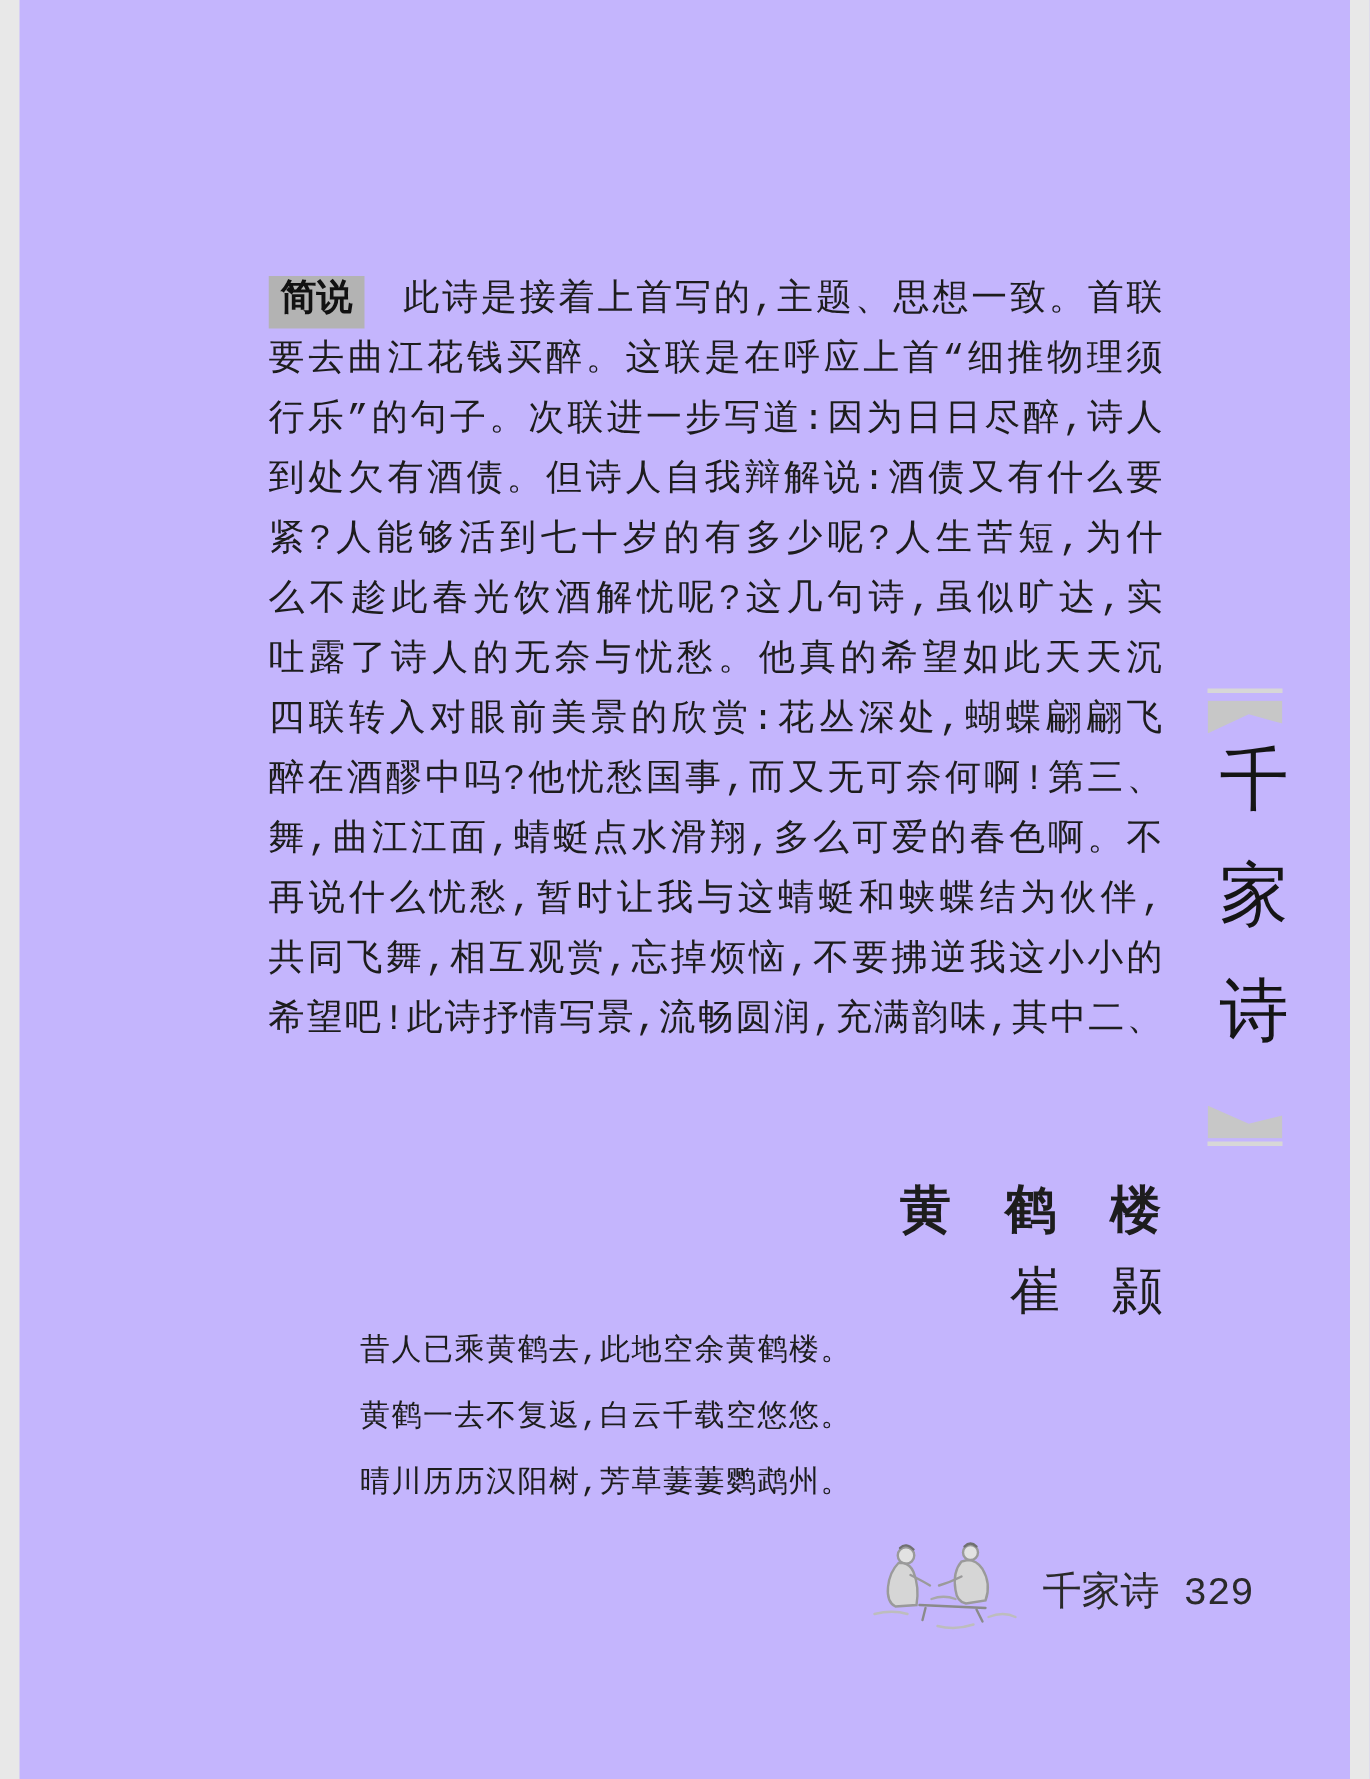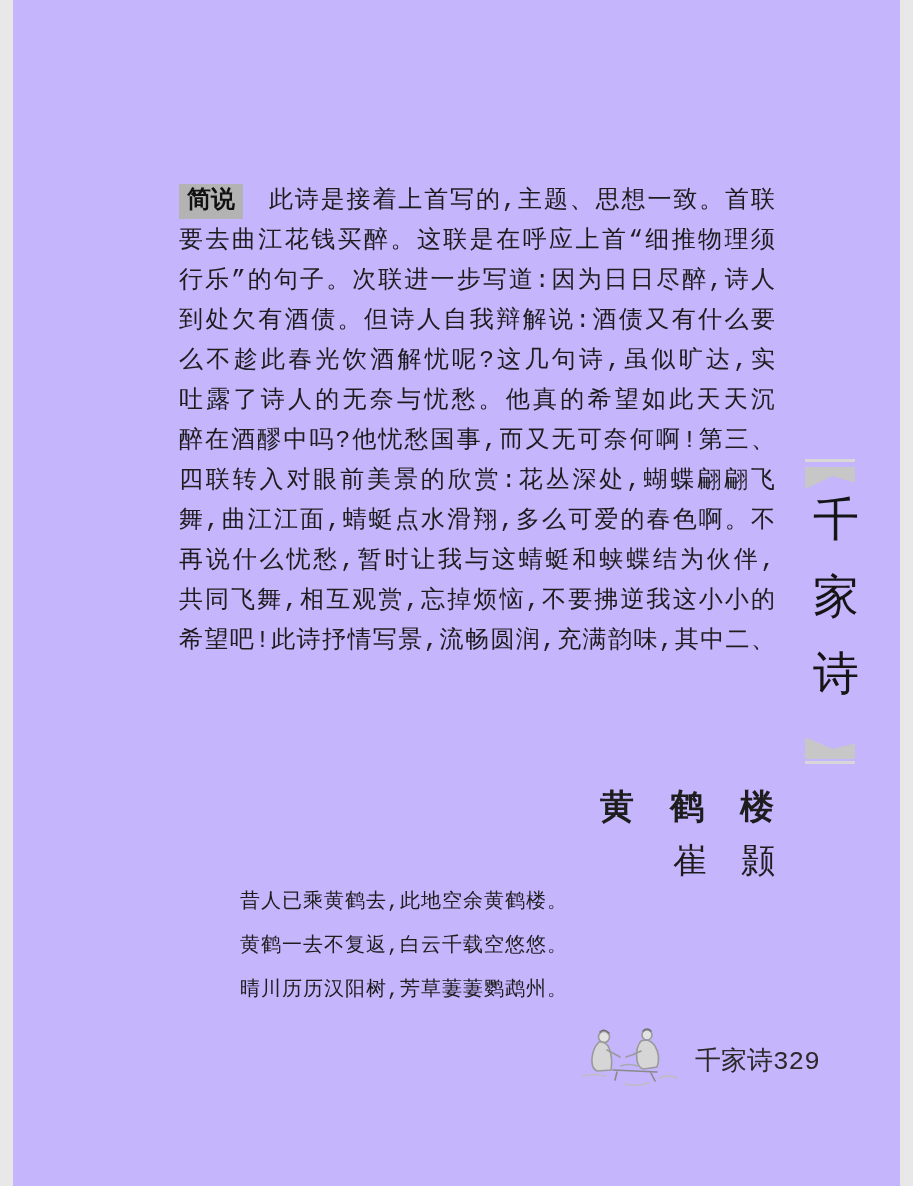--- a/index.html
+++ b/index.html
@@ -114,38 +114,39 @@
     height: 66px;
   }
   .footer-text {
     position: absolute;
     left: 682px;
     top: 1043px;
     font-size: 26px;
     color: #2a2a2a;
     white-space: nowrap;
   }
-  .footer-text .pageno { }
+  .footer-text .pageno { margin-left: 16px; }
 </style>
 </head>
 <body>
 
 <div class="page">
 
   <div class="commentary">
     <div class="c-line">
       <span class="label-box">简说</span><span>此诗是接着上首写的,主题、思想一致。首联</span>
     </div>
     <div class="c-line">要去曲江花钱买醉。这联是在呼应上首“细推物理须</div>
     <div class="c-line">行乐”的句子。次联进一步写道:因为日日尽醉,诗人</div>
     <div class="c-line">到处欠有酒债。但诗人自我辩解说:酒债又有什么要</div>
+    <div class="c-line">紧?人能够活到七十岁的有多少呢?人生苦短,为什</div>
     <div class="c-line">么不趁此春光饮酒解忧呢?这几句诗,虽似旷达,实</div>
     <div class="c-line">吐露了诗人的无奈与忧愁。他真的希望如此天天沉</div>
+    <div class="c-line">四联转入对眼前美景的欣赏:花丛深处,蝴蝶翩翩飞</div>
     <div class="c-line">醉在酒醪中吗?他忧愁国事,而又无可奈何啊!第三、</div>
-    <div class="c-line">四联转入对眼前美景的欣赏:花丛深处,蝴蝶翩翩飞</div>
     <div class="c-line">舞,曲江江面,蜻蜓点水滑翔,多么可爱的春色啊。不</div>
     <div class="c-line">再说什么忧愁,暂时让我与这蜻蜓和蛱蝶结为伙伴,</div>
     <div class="c-line">共同飞舞,相互观赏,忘掉烦恼,不要拂逆我这小小的</div>
     <div class="c-line">希望吧!此诗抒情写景,流畅圆润,充满韵味,其中二、</div>
   </div>
 
   <div class="poem-title">黄　鹤　楼</div>
   <div class="poem-author">崔　颢</div>
   <div class="poem-lines">
     <div class="p-line">昔人已乘黄鹤去,此地空余黄鹤楼。</div>

